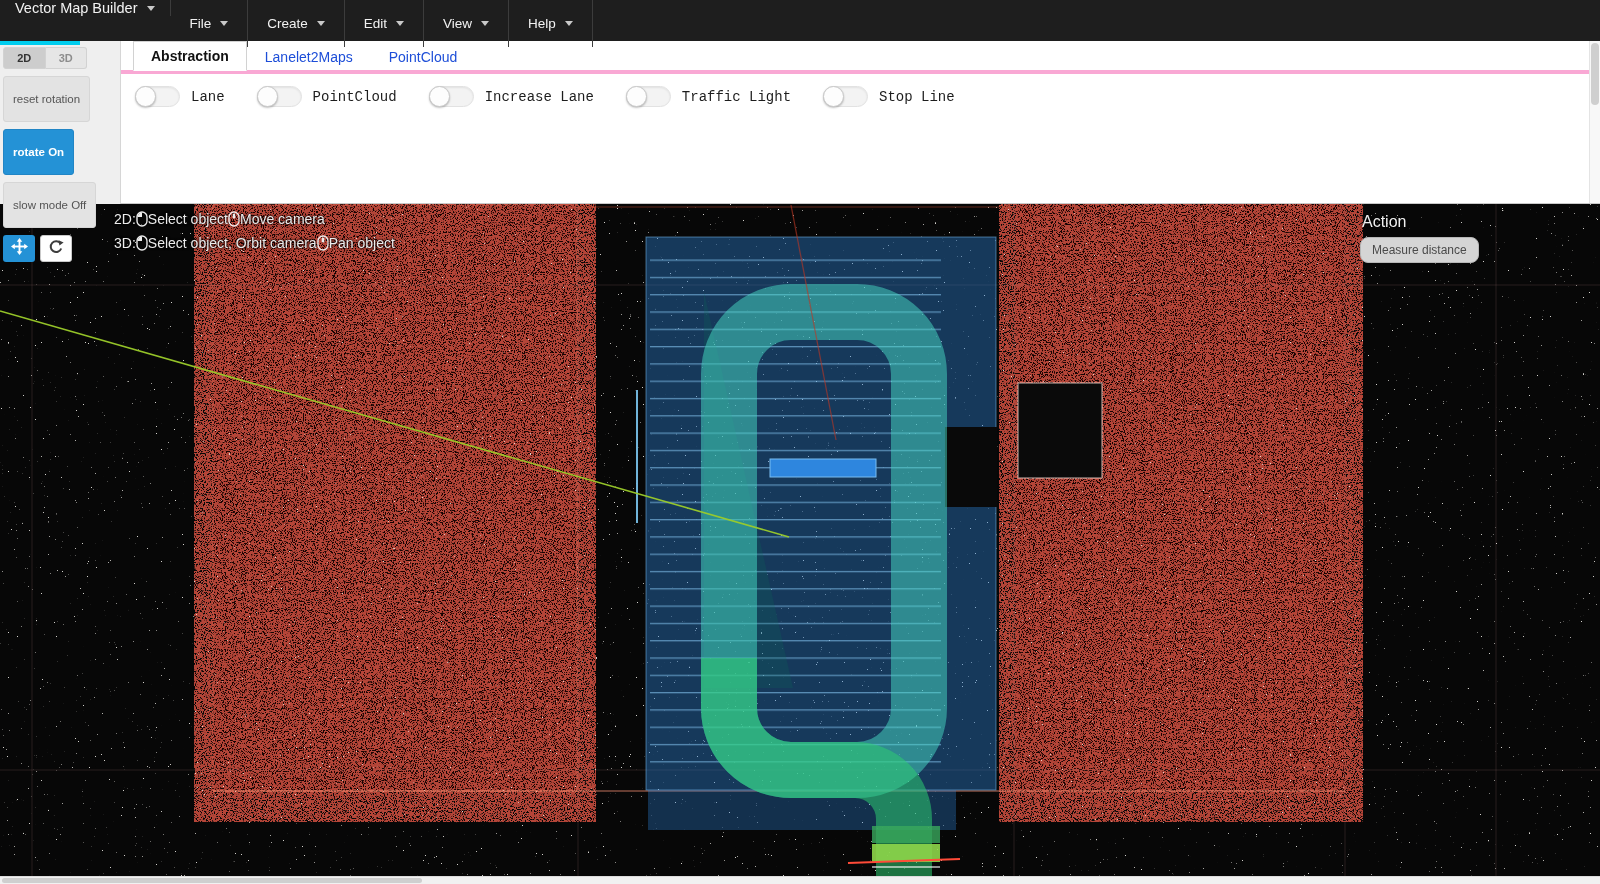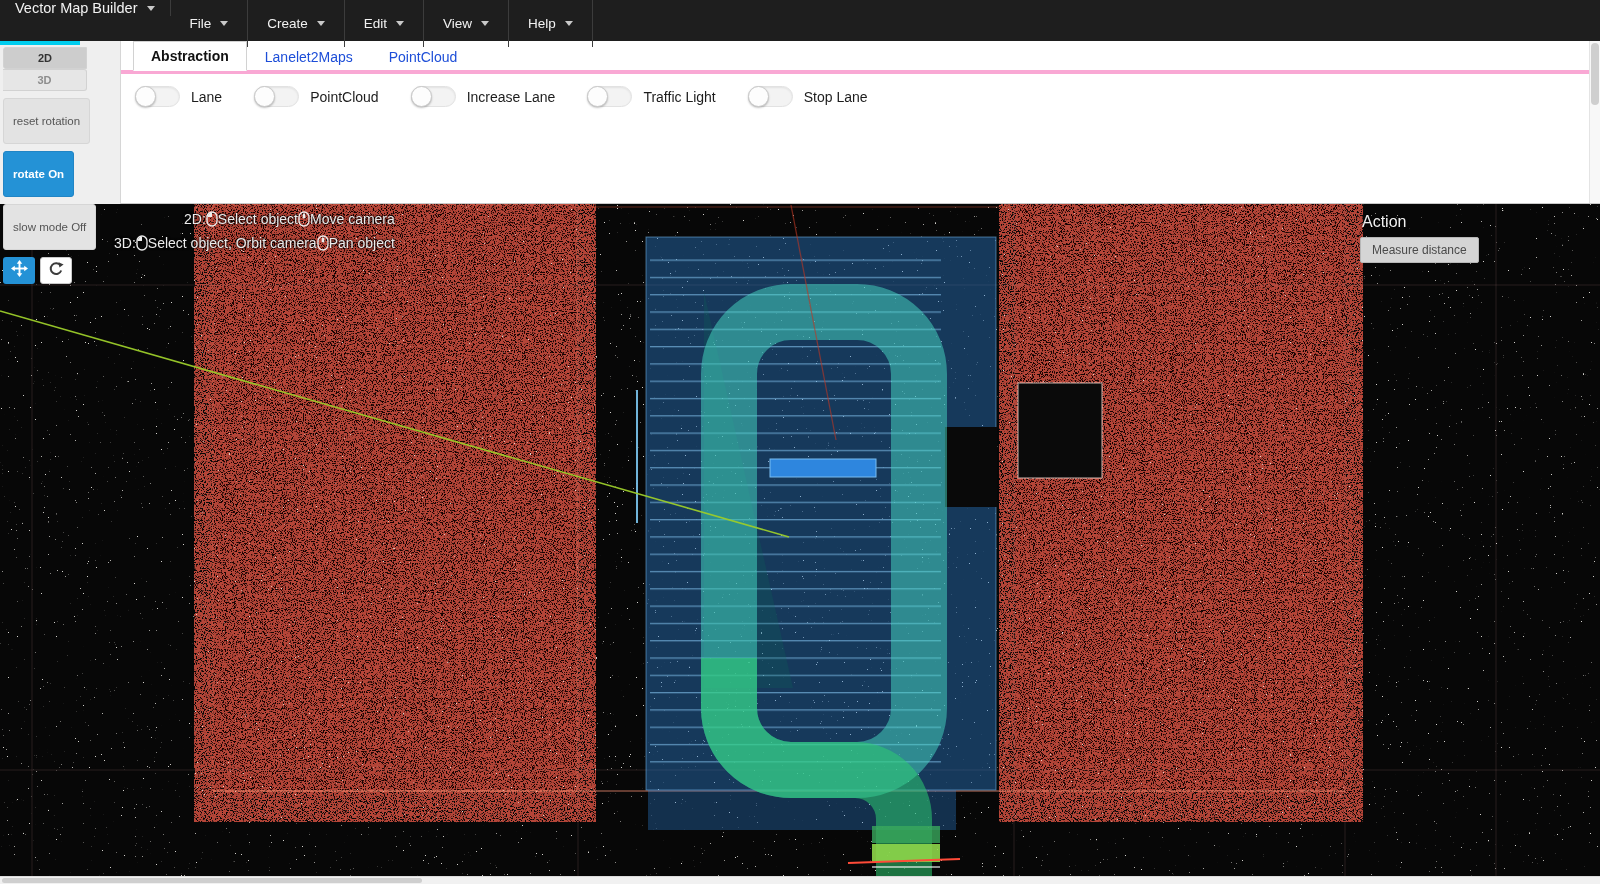--- a/index.html
+++ b/index.html
@@ -11,50 +11,50 @@
   .menu-item { display:flex; align-items:center; gap:9px; padding:16px 19px; font-size:13.5px; border-right:1px solid #3c3c3c; cursor:pointer; white-space:nowrap; }
   .menu-item.brand { font-size:14.5px; padding:0 15px; }
   .caret { width:0; height:0; border-left:4px solid transparent; border-right:4px solid transparent; border-top:5px solid #c9c9c9; }
 
   
   .topzone { position:absolute; top:41px; left:0; width:1600px; height:163px; background:#efefef; z-index:20; }
   .panel { position:absolute; top:0; left:120px; width:1480px; height:163px; background:#fff; border-left:1px solid #d6d6d6; border-bottom:1px solid #c9c9c9; }
   .tabs { display:flex; align-items:stretch; border-bottom:4px solid #f9a8d4; height:33px; padding-left:12px; }
   .tab { display:flex; align-items:center; padding:0 17px; font-size:14px; color:#1d4ed8; cursor:pointer; border:1px solid transparent; border-bottom:none; margin-bottom:-1px; }
   .tab.active { background:#fff; border-color:#d2d2d2; border-bottom:1px solid #fff; font-weight:bold; color:#111; }
-  .toggles { display:flex; align-items:center; margin:12px 0 0 14px; gap:32px; }
+  .toggles { display:flex; align-items:center; margin:12px 0 0 14px; gap:32px;font-family:Liberation Mono, monospace; }
   .toggle-group { display:flex; align-items:center; gap:11px; }
   .switch { width:45px; height:21px; background:#f3f3f3; border:1px solid #e2e2e2; border-radius:11px; position:relative; cursor:pointer; box-shadow:inset 0 1px 2px rgba(0,0,0,0.07); }
   .switch .knob { position:absolute; left:-1px; top:-1px; width:21px; height:21px; background:#fdfdfd; border:1px solid #c9c9c9; border-radius:50%; box-shadow:0 1px 2px rgba(0,0,0,0.25); }
   .toggle-label { font-size:14px; color:#1d1d1d; }
   .panel-scroll { position:absolute; right:0; top:0; width:11px; height:162px; background:#f8f8f8; border-left:1px solid #e4e4e4; }
   .panel-scroll .thumb { position:absolute; left:1px; top:2px; width:8px; height:62px; background:#cfcfcf; border-radius:4px; }
 
   
   .sidebar { position:absolute; top:47px; left:3px; width:116px; display:flex; flex-direction:column; gap:7px; z-index:30; }
-  .seg { display:flex; width:84px;flex-direction:column; }
+  .seg { display:flex; width:84px; }
   .seg-btn { flex:1; font-size:11px; font-weight:bold; padding:4px 0; text-align:center; color:#8d8d8d; background:#e6e6e6; border:1px solid #d2d2d2; cursor:pointer; }
   .seg-btn:first-child { border-radius:3px 0 0 3px; }
   .seg-btn:last-child { border-radius:0 3px 3px 0; border-left:none; }
   .seg-btn.active { background:#cdcdcd; color:#333; }
   .btn { font-size:11.5px; padding:16px 9px; background:#e3e3e3; color:#555; border:1px solid #d6d6d6; border-radius:3px; width:max-content; cursor:pointer; }
   .btn.primary { background:#2492d6; border-color:#2185c5; color:#fff; font-weight:bold; }
   .icon-row { display:flex; gap:5px; }
   .icon-btn { width:32px; height:27px; border-radius:3px; display:flex; align-items:center; justify-content:center; cursor:pointer; }
   .icon-btn.blue { background:#2492d6; }
   .icon-btn.white { background:#fff; border:1px solid #c9c9c9; }
 
   
   .canvas { position:absolute; top:204px; left:0; width:1600px; height:672px; background:#070707; overflow:hidden; z-index:10; }
   .pc-svg { position:absolute; top:0; left:0; }
   .hud-help { position:absolute; left:114px; top:7px; display:flex; flex-direction:column; gap:8px; color:#ececec; font-size:14px; text-shadow:0 0 3px #000, 0 0 2px #000; }
-  .hud-row { display:flex; align-items:center; gap:0;justify-content:flex-end; }
+  .hud-row { display:flex; align-items:center; gap:0; }
   .mouse-ic { display:inline-block; width:12px; height:16px; }
   .action-label { position:absolute; left:1362px; top:9px; color:#f0f0f0; font-size:16px; text-shadow:0 0 3px #000;text-align:center; }
-  .measure-btn { position:absolute; left:1360px; top:33px; background:#d5d5d5; color:#4a4a4a; font-size:12px; padding:5px 11px; border:1px solid #b7b7b7; border-radius:2px; cursor:pointer; }
+  .measure-btn { position:absolute; left:1360px; top:33px; background:#d5d5d5; color:#4a4a4a; font-size:12px; padding:5px 11px; border:1px solid #b7b7b7; border-radius:8px; cursor:pointer; }
 
   
   .fps { position:absolute; left:0; top:2px; width:80px; z-index:35; }
   .fps-label { background:#000; color:#00b4f0; font-size:9.5px; font-weight:bold; padding:2px 2px 1px 2px; letter-spacing:0; }
   .fps-graph { height:29px; background:#042330; position:relative; }
   .fps-bar-tall { position:absolute; left:2px; bottom:0; width:9px; height:19px; background:#00cdee; }
   .fps-strip { position:absolute; left:0; bottom:0; width:100%; height:4px; background:#00cdee; }
 
   
   .bottom-scroll { position:absolute; bottom:0; left:0; width:1600px; height:8px; background:#f1f1f1; border-top:1px solid #dcdcdc; z-index:50; }
@@ -125,21 +125,21 @@
       <div class="toggle-group">
         <div class="switch">
             <div class="knob"></div>
           </div>
         <span class="toggle-label">Traffic Light</span>
       </div>
       <div class="toggle-group">
         <div class="switch">
             <div class="knob"></div>
           </div>
-        <span class="toggle-label">Stop Lane</span>
+        <span class="toggle-label">Stop Line</span>
       </div>
     </div>
     <div class="panel-scroll">
         <div class="thumb"></div>
       </div>
   </div>
 </div>
 
 <div class="sidebar">
   <div class="seg">

